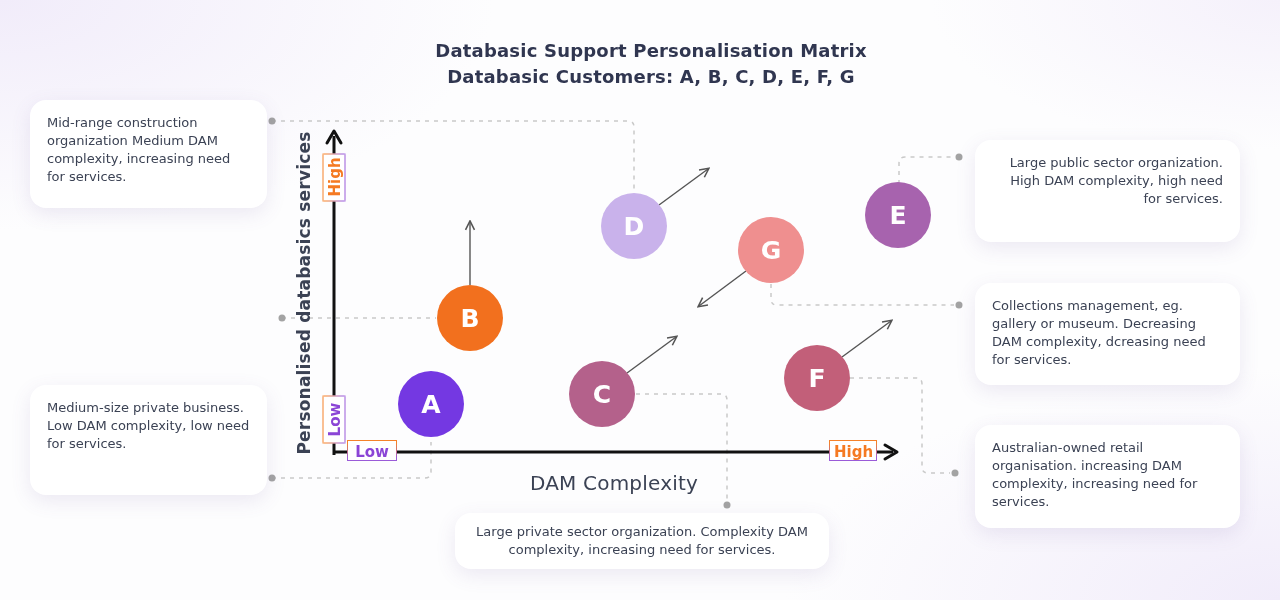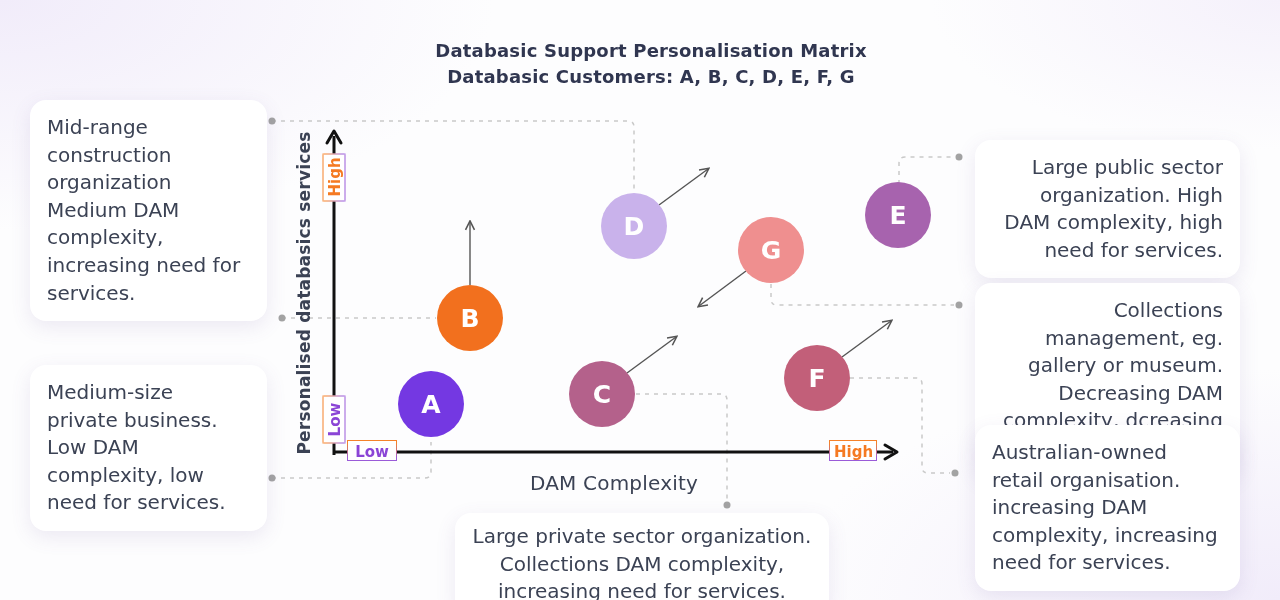--- a/index.html
+++ b/index.html
@@ -14,21 +14,21 @@
       radial-gradient(ellipse 900px 420px at 0% 0%, #f1ecfa 0%, rgba(255,255,255,0) 55%),
       radial-gradient(ellipse 900px 420px at 100% 100%, #f1ecfa 0%, rgba(255,255,255,0) 55%),
       radial-gradient(ellipse 700px 300px at 100% 0%, #f5f1fb 0%, rgba(255,255,255,0) 50%),
       #fdfdfe;
   }
   .title-block{position:absolute;left:0;top:38px;width:1280px;text-align:center;color:#303650;padding-left:11px;}
   .title-line{font-size:18px;font-weight:700;line-height:26px;letter-spacing:.2px;}
   .card{
     position:absolute;background:#ffffff;border-radius:16px;
     box-shadow:0 6px 20px rgba(110,86,160,0.12);
-    color:#3b4254;font-size:20px;line-height:1.38;
+    color:#3b4254;font-size:13px;line-height:1.38;
     padding:14px 17px;box-sizing:border-box;
   }
   .card-left{left:30px;width:237px;}
   .card-right{left:975px;width:265px;}
   .card-bottom{left:455px;top:513px;width:374px;text-align:center;padding:10px 14px;}
   svg.overlay{position:absolute;left:0;top:0;}
   .bubble{
     position:absolute;width:66px;height:66px;border-radius:50%;
     display:flex;align-items:center;justify-content:center;
     color:#ffffff;font-size:25px;font-weight:700;
@@ -121,31 +121,31 @@
       <div class="bubble" style="left: 569px; top: 361px; background: rgb(180, 97, 139);">C</div>
       <div class="bubble" style="left: 601px; top: 193px; background: rgb(201, 178, 235);">D</div>
       <div class="bubble" style="left: 865px; top: 182px; background: rgb(167, 99, 174);">E</div>
       <div class="bubble" style="left: 784px; top: 345px; background: rgb(194, 95, 121);">F</div>
       <div class="bubble" style="left: 738px; top: 217px; background: rgb(239, 143, 143);">G</div>
     </div>
 
   <div class="card card-left" style="top:100px;min-height:108px;">
     <span>Mid-range construction organization Medium DAM complexity, increasing need for services.</span>
   </div>
-  <div class="card card-left" style="top:365px;min-height:110px;">
+  <div class="card card-left" style="top:385px;min-height:110px;">
     <span>Medium-size private business. Low DAM complexity, low need for services.</span>
   </div>
 
   <div class="card card-right" style="top:140px;min-height:102px;text-align:right;">
     <span>Large public sector organization. High DAM complexity, high need for services.</span>
   </div>
-  <div class="card card-right" style="top:283px;min-height:102px;text-align:right;">
+  <div class="card card-right" style="top:283px;min-height:102px;">
     <span>Collections management, eg. gallery or museum. Decreasing DAM complexity, dcreasing need for services.</span>
   </div>
   <div class="card card-right" style="top:425px;min-height:103px;">
     <span>Australian-owned retail organisation. increasing DAM complexity, increasing need for services.</span>
   </div>
 
   <div class="card card-bottom">
-    <span>Large private sector organization. Collections DAM complexity, increasing need for services.</span>
+    <span>Large private sector organization. Complexity DAM complexity, increasing need for services.</span>
   </div>
 
 </div>
 
 </body></html>

